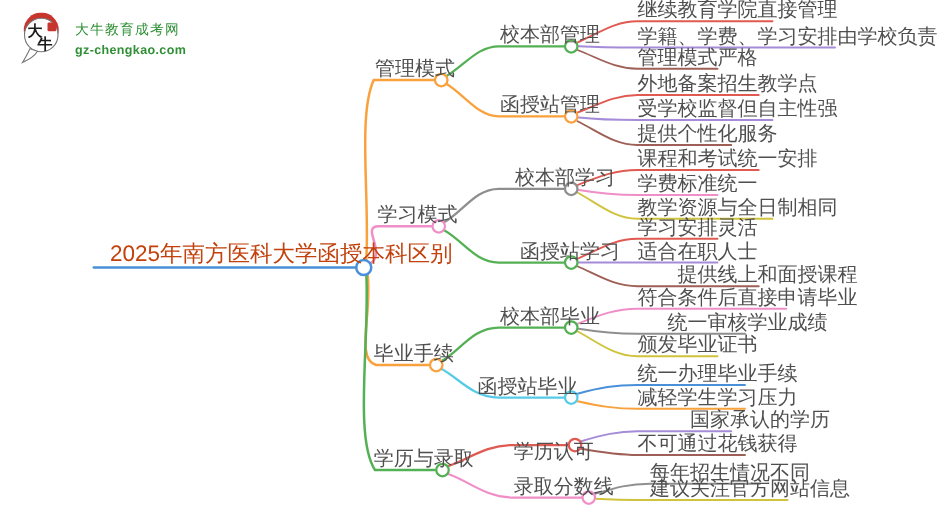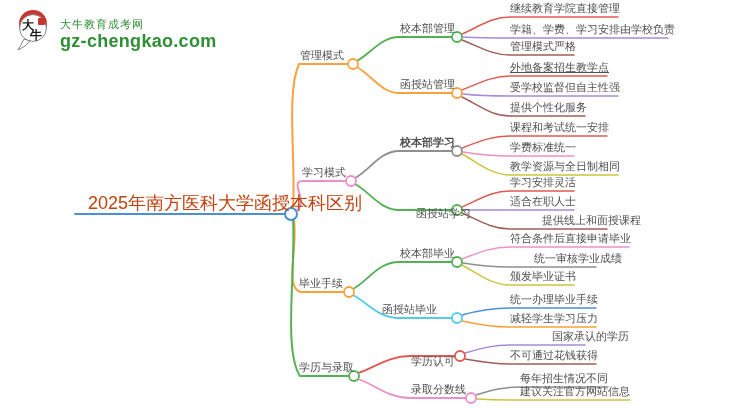--- a/index.html
+++ b/index.html
@@ -4,28 +4,28 @@
 <style>
   * { box-sizing: border-box; }
   html,body { margin:0; padding:0; }
   body {
     width:750px; height:410px; position:relative; overflow:hidden;
     background:#ffffff;
     font-family:"Liberation Sans","DejaVu Sans",sans-serif;
   }
   .label {
     position:absolute; white-space:nowrap;
-    font-size:11px; line-height:13px; color:#4f4f4f;
+    font-size:16px; line-height:13px; color:#4f4f4f;
   }
   .root-label { font-size:18px; line-height:15px; color:#c2410c; }
   #map-svg { position:absolute; left:0; top:0; }
   #logo { position:absolute; left:16px; top:10px; display:flex; align-items:center; }
   #logo-text { margin-left:6px; }
   #logo-title { font-size:11px; font-weight:normal; line-height:19px; letter-spacing:1px; }
-  #logo-sub { font-size:18px; font-weight:bold; line-height:14px; letter-spacing:0.3px; }
+  #logo-sub { font-size:10px; font-weight:bold; line-height:14px; letter-spacing:0.3px; }
 </style>
 </head>
 <body>
 
 <svg id="map-svg" width="750" height="410" viewBox="0 0 750 410">
   <g fill="none" stroke-linecap="round">
 
     <path d="M 75,214 H 285" stroke-width="2" stroke="#4a90d9"></path>
 
     <path d="M 293,208 C 296,160 286,92 299,64 H 347" stroke-width="2" stroke="#f9a13c"></path>
@@ -104,31 +104,31 @@
 
 <div class="label root-label" style="left:88px; top:196px;">2025年南方医科大学函授本科区别</div>
 
 <div class="label" style="left:300px; top:49px;">管理模式</div>
 <div class="label" style="left:302px; top:166px;">学习模式</div>
 <div class="label" style="left:299px; top:277px;">毕业手续</div>
 <div class="label" style="left:299px; top:361px;">学历与录取</div>
 
 <div class="label" style="left:400px; top:22px;">校本部管理</div>
 <div class="label" style="left:400px; top:78px;">函授站管理</div>
-<div class="label" style="left:400px; top:136px;font-weight:bold;">校本部学习</div>
-<div class="label" style="left:400px; top:207px;padding-left:16px;">函授站学习</div>
+<div class="label" style="left:412px; top:136px;">校本部学习</div>
+<div class="label" style="left:400px; top:195px;padding-left:16px;">函授站学习</div>
 <div class="label" style="left:400px; top:247px;">校本部毕业</div>
 <div class="label" style="left:382px; top:303px;">函授站毕业</div>
 <div class="label" style="left:411px; top:355px;">学历认可</div>
 <div class="label" style="left:411px; top:383px;">录取分数线</div>
 
 <div class="label" style="left:510px; top:2px;">继续教育学院直接管理</div>
 <div class="label" style="left:510px; top:23px;">学籍、学费、学习安排由学校负责</div>
 <div class="label" style="left:510px; top:40px;">管理模式严格</div>
-<div class="label" style="left:510px; top:61px;text-decoration:underline;">外地备案招生教学点</div>
+<div class="label" style="left:510px; top:61px;">外地备案招生教学点</div>
 <div class="label" style="left:510px; top:81px;">受学校监督但自主性强</div>
 <div class="label" style="left:510px; top:101px;">提供个性化服务</div>
 <div class="label" style="left:510px; top:121px;">课程和考试统一安排</div>
 <div class="label" style="left:510px; top:141px;">学费标准统一</div>
 <div class="label" style="left:510px; top:160px;">教学资源与全日制相同</div>
 <div class="label" style="left:510px; top:176px;">学习安排灵活</div>
 <div class="label" style="left:510px; top:195px;">适合在职人士</div>
 <div class="label" style="left:510px; top:214px;margin-left:32px;">提供线上和面授课程</div>
 <div class="label" style="left:510px; top:232px;">符合条件后直接申请毕业</div>
 <div class="label" style="left:510px; top:252px;margin-left:24px;">统一审核学业成绩</div>

